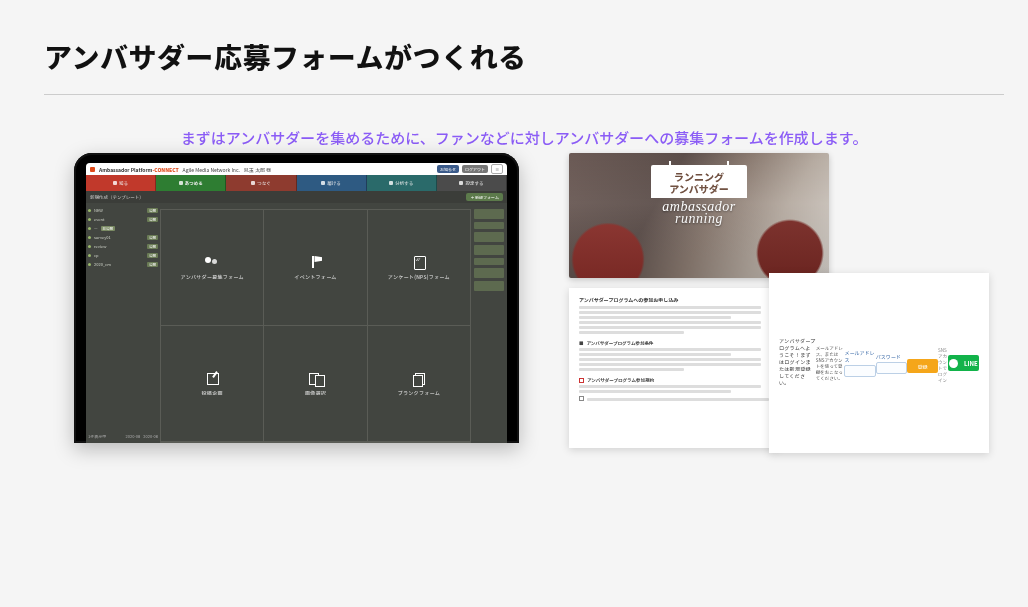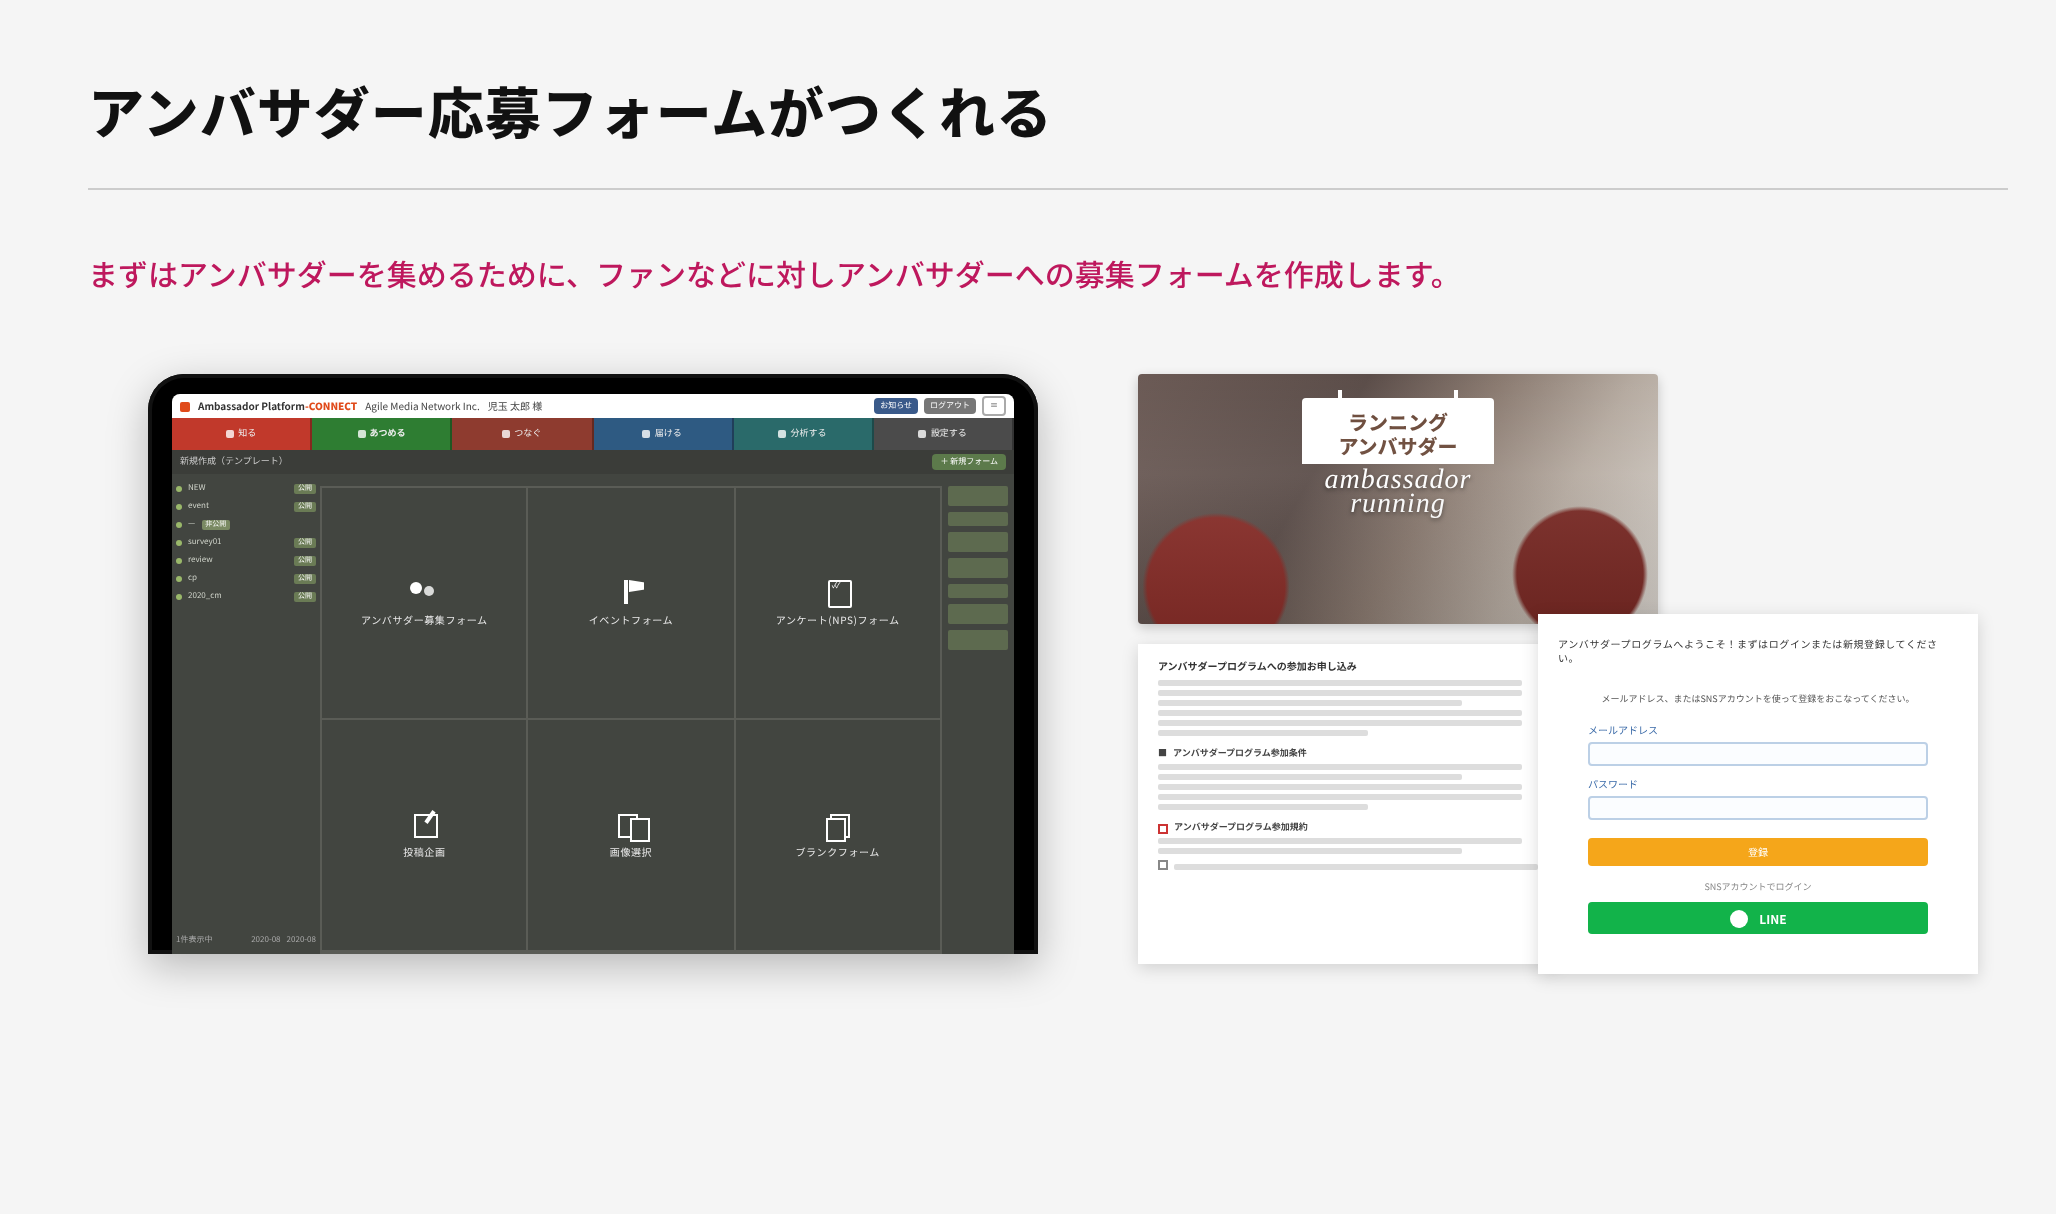--- a/index.html
+++ b/index.html
@@ -19,25 +19,25 @@
     color: #111;
     letter-spacing: 0.5px;
     margin-bottom: 18px;
   }
   .hr {
     border: none;
     border-top: 1px solid #ccc;
     margin-bottom: 28px;
   }
   .lead {
+    text-align: center;
     font-size: 15px;
     line-height: 2.0;
-    color: #be185d;
+    color: #8b5cf6;
     font-weight: 500;
-    margin-bottom: 34px;
   }
 
   .cols {
     display: flex;
     gap: 50px;
     align-items: flex-start;
     padding: 0 30px;
   }
 
   
@@ -196,21 +196,21 @@
   .doc-a .hline.s{ width:55%;}
   .doc-a .hline.m{ width:80%;}
   .doc-a .hline.l{ width:96%;}
   .doc-a .sect{ margin-top:6px;}
   .doc-a .lbl{ font-size:4.5px; color:#444; font-weight:700; margin-bottom:2px; display:flex; align-items:center; gap:3px;}
   .doc-a .sq{ width:5px;height:5px;border:1px solid #c33; display:inline-block;}
   .doc-a .chk{ width:5px;height:5px;border:1px solid #888; display:inline-block;}
 
   .doc-b{
     left:200px; top:120px; width:220px; height:180px; z-index:2;
-    display:flex; flex-direction:column; align-items:center;
+    display:flex; flex-direction:row; align-items:center;
   }
   .doc-b .tt{ font-size:5px; color:#333; margin:4px 0 8px 0; letter-spacing:.3px;}
   .doc-b .sub{ font-size:4.5px; color:#555; margin:6px 0 6px 0;}
   .doc-b .fld{ width:170px; margin:3px 0;}
   .doc-b .fld .fl{ font-size:5px; color:#3a6aa8; margin-bottom:2px;}
   .doc-b .fld .inp{
     height:12px; border:1px solid #bcd0e6; border-radius:2px; background:#fbfdff;
   }
   .doc-b .btn-orange{
     width:170px; height:14px; background:#f5a61a; border-radius:2px; margin-top:6px;

